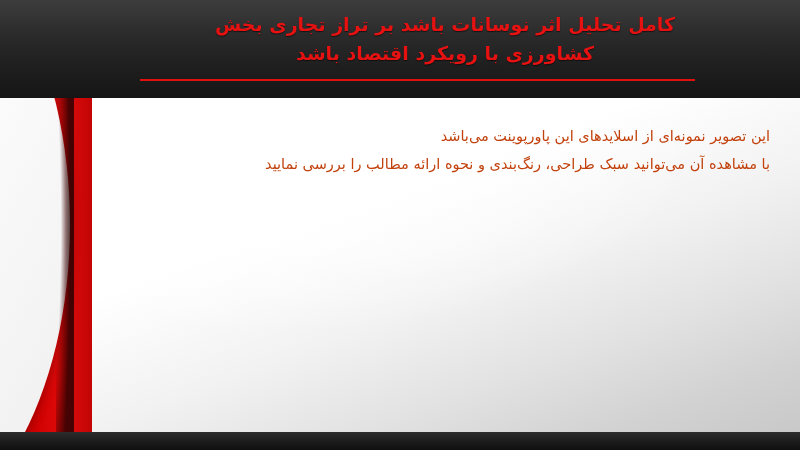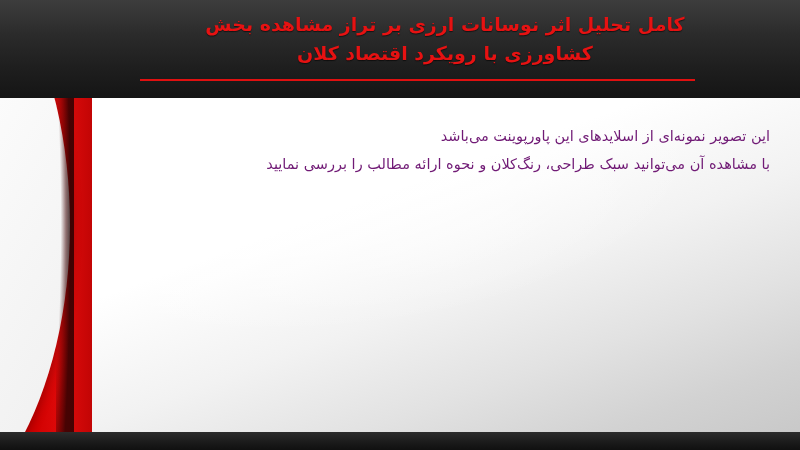--- a/index.html
+++ b/index.html
@@ -125,44 +125,44 @@
   
   .body-block {
     position: absolute;
     left: 120px;
     top: 122px;
     width: 650px;
     direction: rtl;
     text-align: right;
   }
   .body-line {
-    color: #701a75;
+    color: #c2410c;
     font-size: 14.5px;
     line-height: 28px;
     font-weight: normal;
     white-space: nowrap;
   }
 </style>
 </head>
 <body>
 
 <div id="slide">
 
   <div class="bg-base"></div>
   <div class="bg-shade"></div>
   <div class="bg-left-red"></div>
   <div class="bg-arc"></div>
   <div class="bg-arc-edge"></div>
   <div class="bg-top-band"></div>
   <div class="bg-bottom-band"></div>
 
   <div class="title-block">
-    <div class="title-line">کامل تحلیل اثر نوسانات ارزی بر تراز مشاهده بخش</div>
-    <div class="title-line">کشاورزی با رویکرد اقتصاد کلان</div>
+    <div class="title-line">کامل تحلیل اثر نوسانات باشد بر تراز تجاری بخش</div>
+    <div class="title-line">کشاورزی با رویکرد اقتصاد باشد</div>
   </div>
   <div class="title-rule"></div>
 
   <div class="body-block">
     <div class="body-line">این تصویر نمونه‌ای از اسلایدهای این پاورپوینت می‌باشد</div>
-    <div class="body-line">با مشاهده آن می‌توانید سبک طراحی، رنگ‌کلان و نحوه ارائه مطالب را بررسی نمایید</div>
+    <div class="body-line">با مشاهده آن می‌توانید سبک طراحی، رنگ‌بندی و نحوه ارائه مطالب را بررسی نمایید</div>
   </div>
 
 </div>
 
 </body></html>

